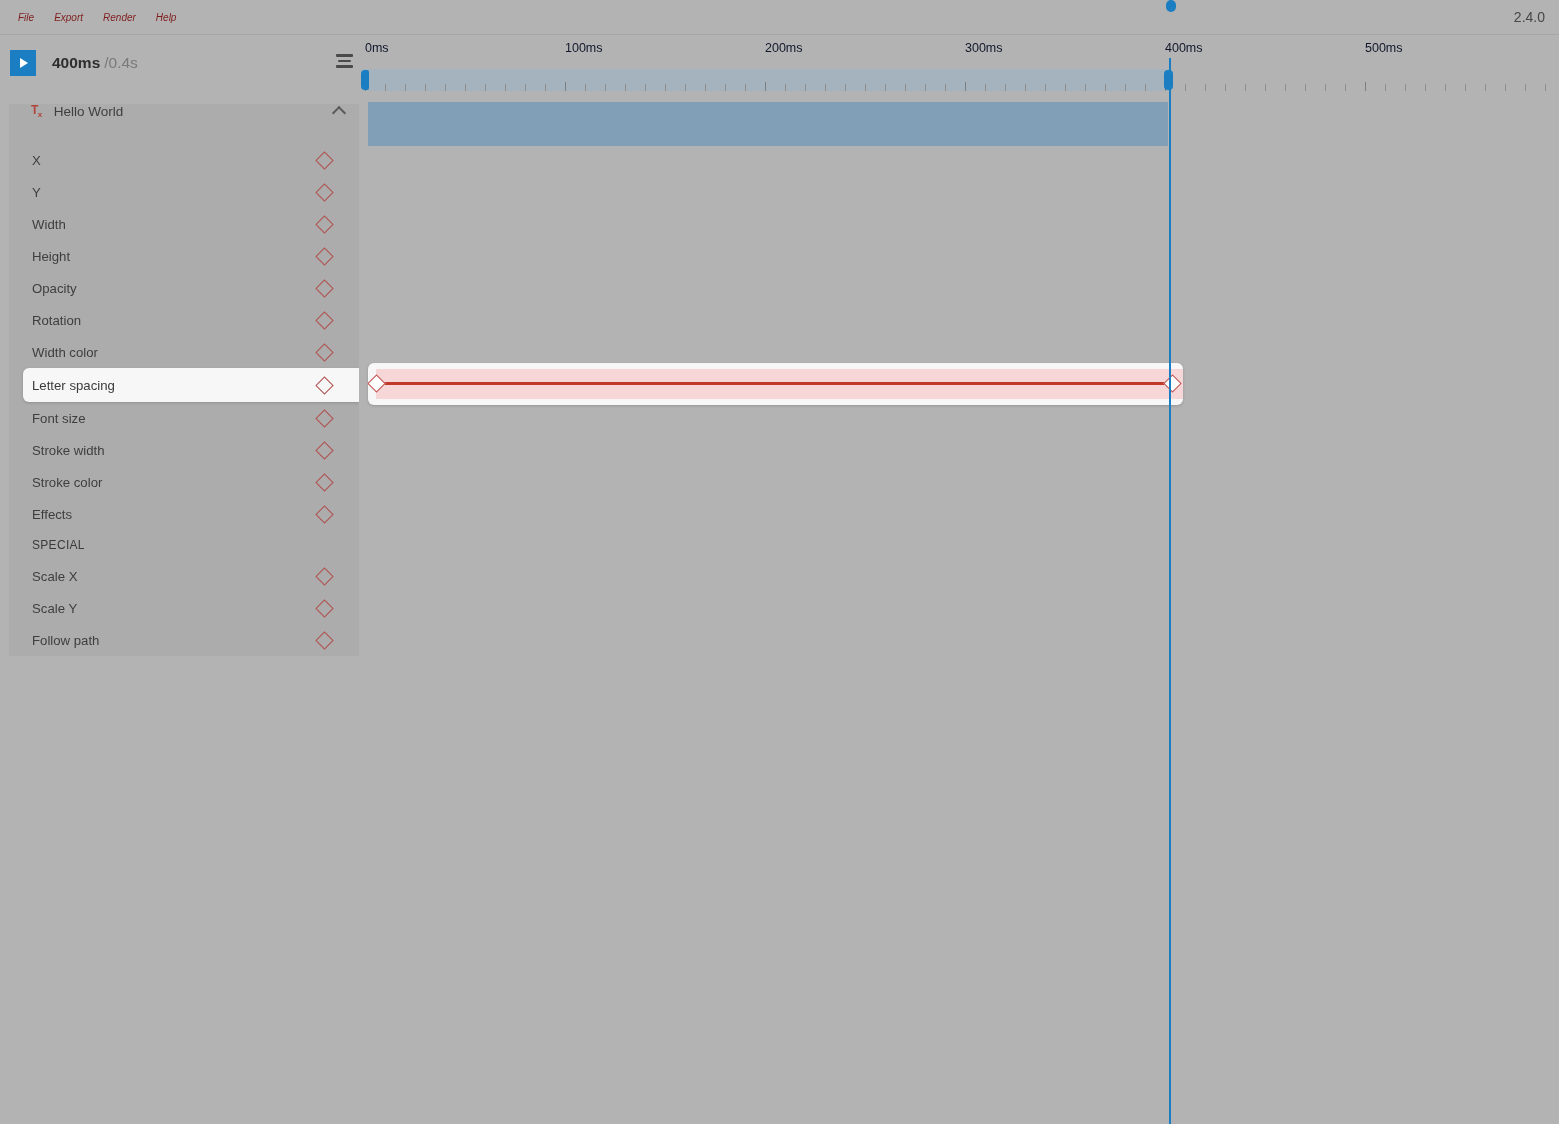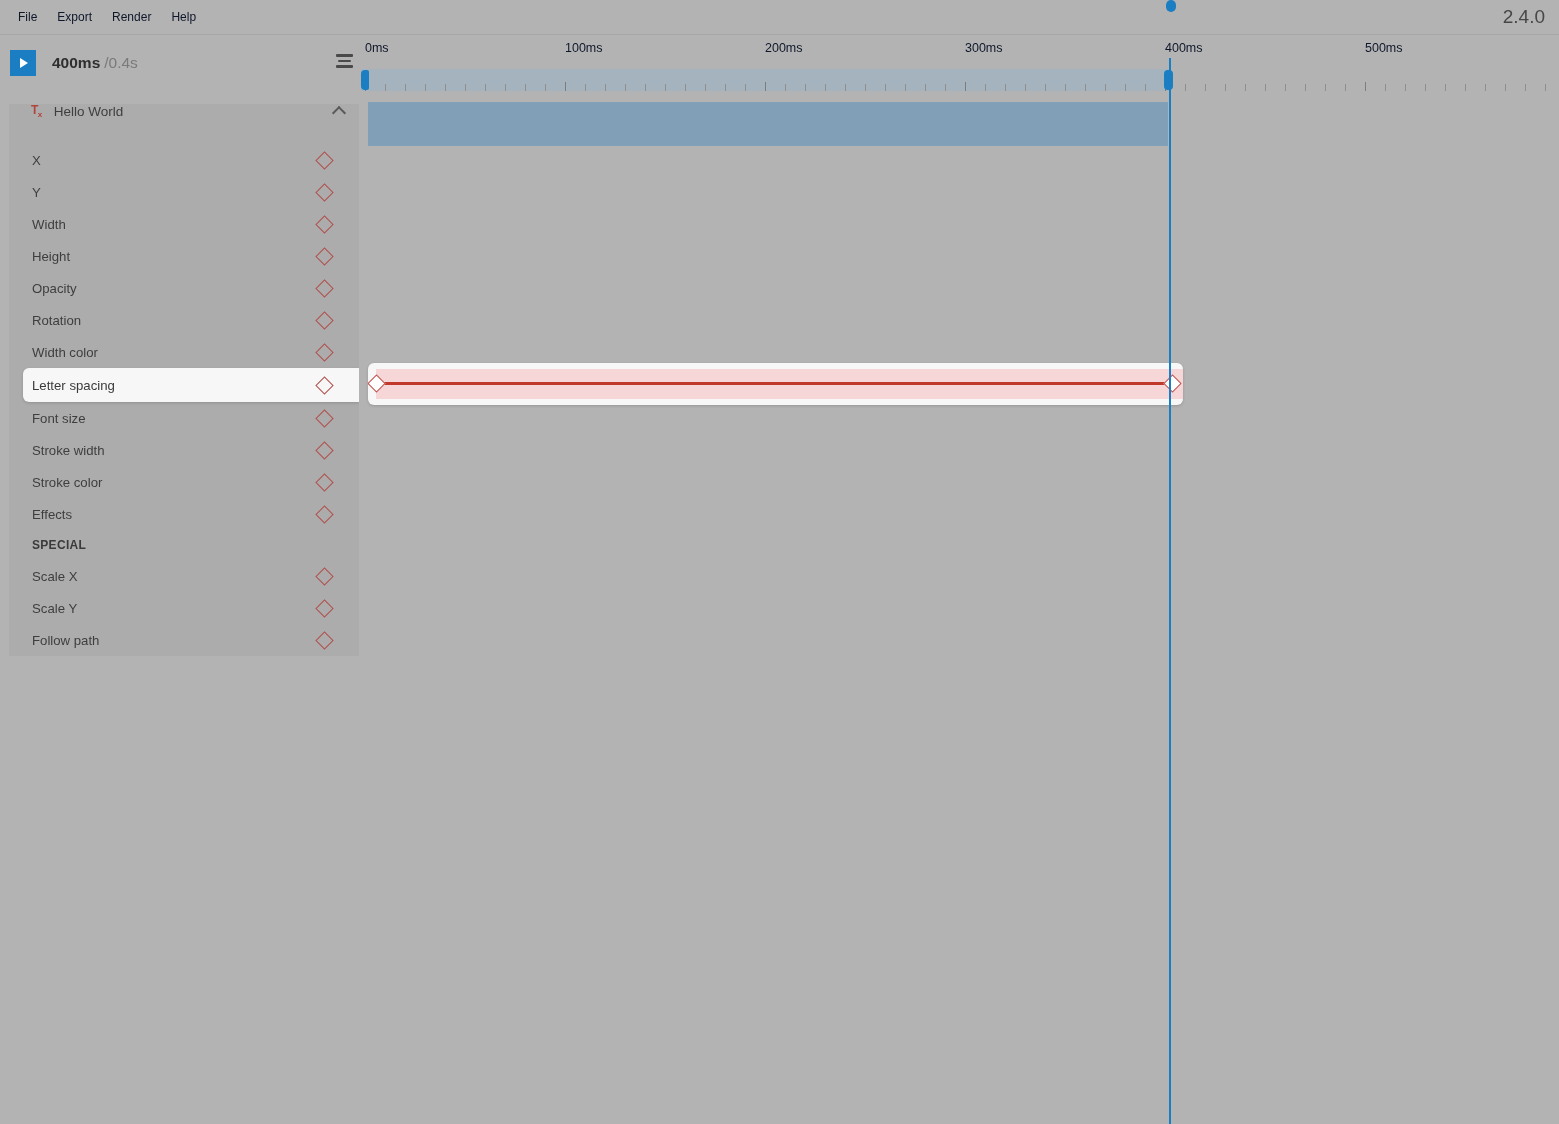--- a/index.html
+++ b/index.html
@@ -26,31 +26,32 @@
     position: absolute;
     left: 0; top: 0;
     width: 1559px; height: 35px;
     background: #b3b3b3;
     border-bottom: 1px solid #a6a6a6;
     display: flex;
     align-items: center;
     padding-left: 8px;
   }
   .menu-item {
-    font-size: 12px;
-    color: #0f172a;
+    font-size: 10px;
+    color: #7f1d1d;
     padding: 4px 10px;
     cursor: default;
     white-space: nowrap;
+    font-style: italic;
   }
   .version {
     position: absolute;
     right: 14px; top: 50%;
     transform: translateY(-50%);
-    font-size: 19px;
+    font-size: 14px;
     color: #474747;
     margin-left: 21px;
   }
 
   
   .toolbar {
     position: absolute;
     left: 0; top: 35px;
     width: 359px; height: 55px;
     background: #b3b3b3;
@@ -289,21 +290,21 @@
     padding-left: 9px;
     height: 34px;
   }
   .prop-row.selected .label { color: #3a3a3a; }
   .section-head {
     height: 30px;
     display: flex;
     align-items: center;
     padding-left: 23px;
     font-size: 12px;
-    font-weight: bold;
+    font-weight: normal;
     color: #3b3b3b;
     letter-spacing: 0.3px;
   }
 </style>
 </head>
 <body>
 
 <div id="app">
 
   <div class="menubar">

